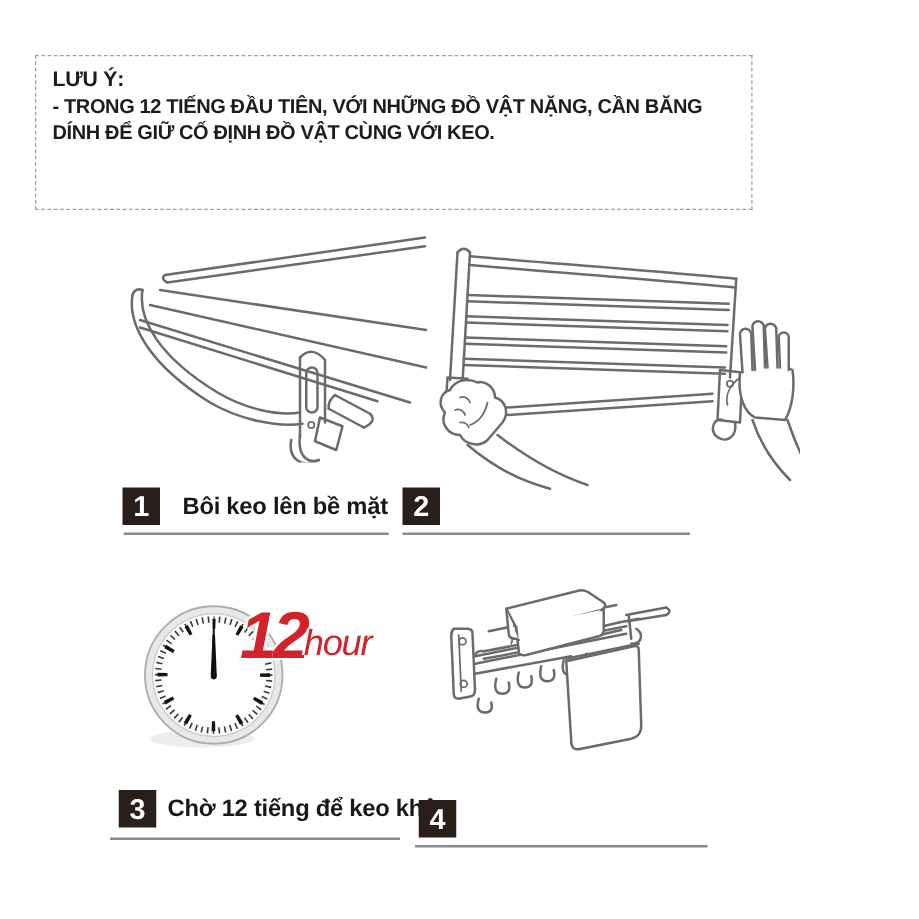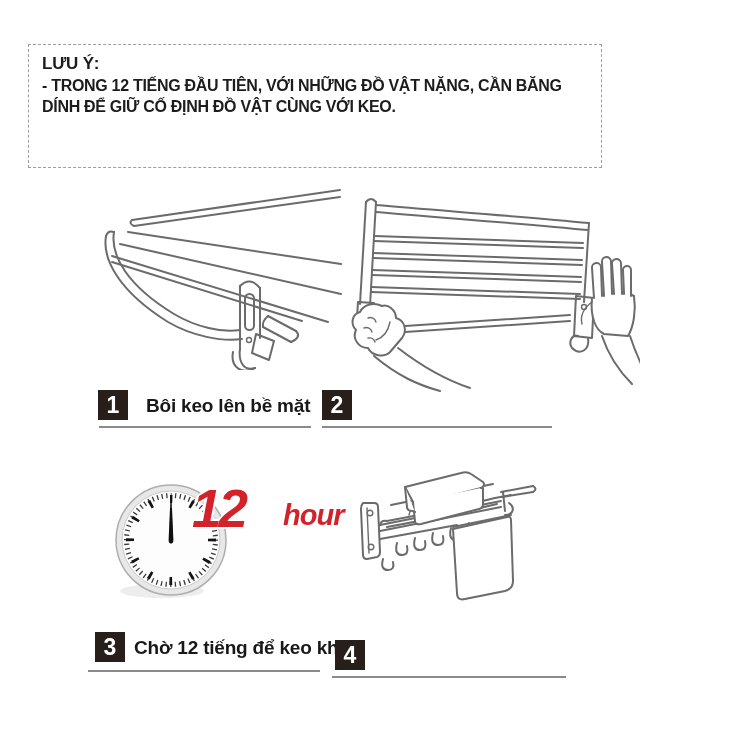--- a/index.html
+++ b/index.html
@@ -28,23 +28,22 @@
   .step-underline{position:absolute;height:2px;background:#8a8a8a;}
   
   .clock-wrap{position:absolute;left:110px;top:481px;width:122px;height:122px;}
   .dur-big{
     position:absolute;left:192px;top:482px;font-size:53px;line-height:1;
     font-weight:bold;font-style:italic;color:#d2232a;letter-spacing:-3px;
     text-shadow:-2px 0 0 #fff,2px 0 0 #fff,0 -2px 0 #fff,0 2px 0 #fff;
   }
   .dur-small{
     position:absolute;left:243px;top:501px;font-size:29px;line-height:1;
-    font-weight:bold;font-style:italic;color:#d2232a;letter-spacing:-1px;
+    font-weight:normal;font-style:italic;color:#d2232a;letter-spacing:-1px;
     text-shadow:-2px 0 0 #fff,2px 0 0 #fff,0 -2px 0 #fff,0 2px 0 #fff;
-    margin-left:40px;
   }
   
   .illus{position:absolute;}
   .illus path,.illus line,.illus circle,.illus rect,.illus ellipse{
     stroke:#6b6b6b;stroke-width:2;fill:none;stroke-linecap:round;stroke-linejoin:round;
   }
   .illus .fillw{fill:#ffffff;}
   .illus .thin{stroke-width:1.4;}
 </style>
 </head>

